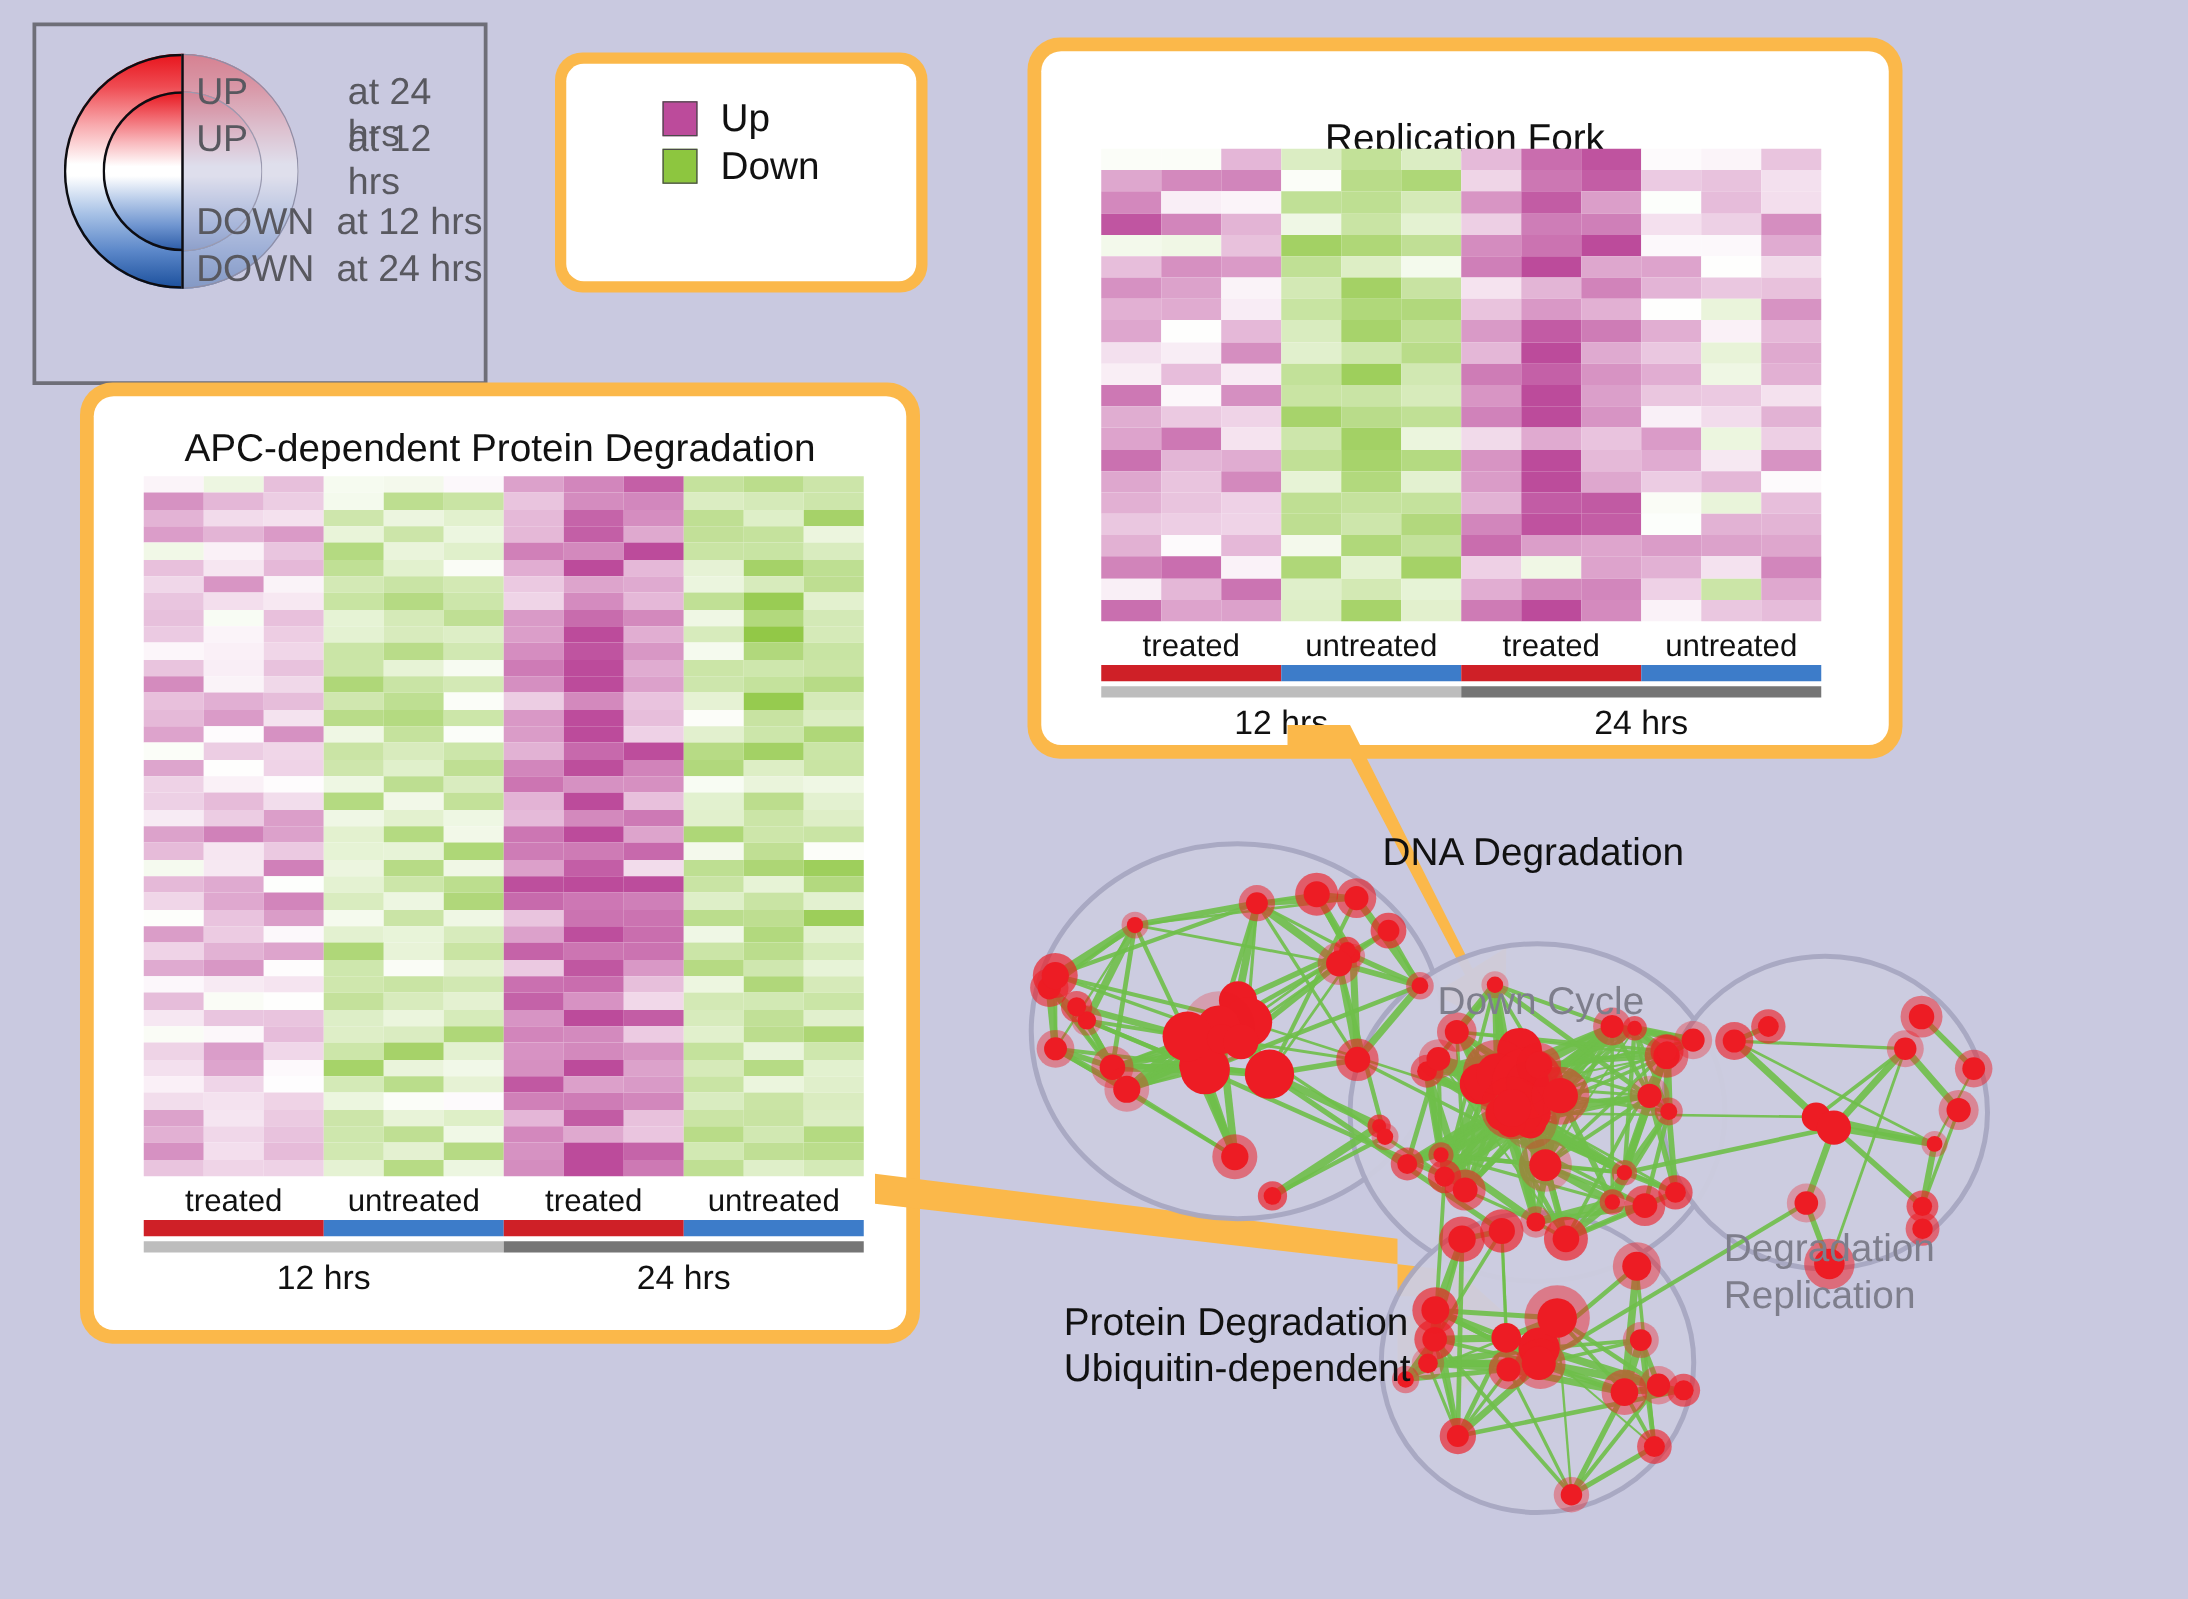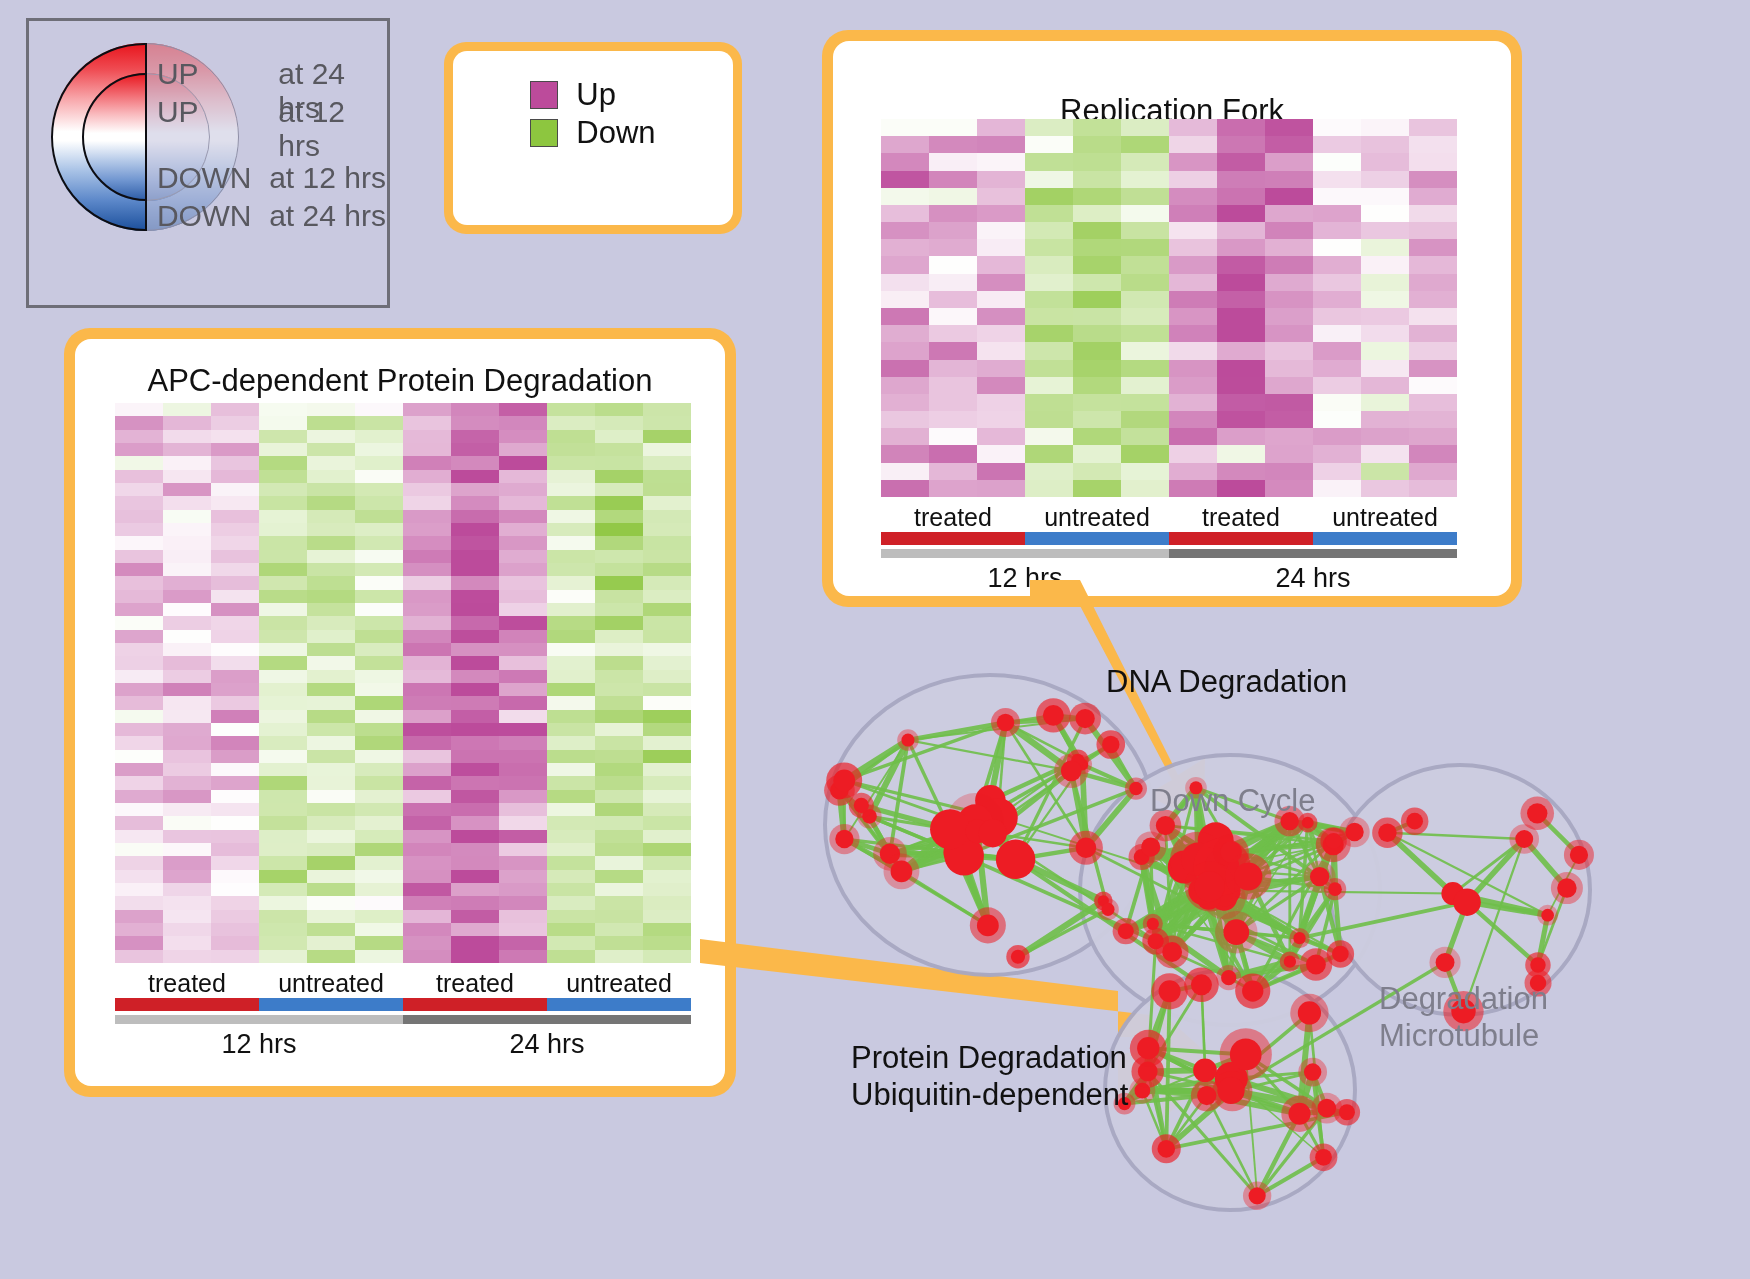--- a/index.html
+++ b/index.html
@@ -95,21 +95,21 @@
 
   
   .panel{background:#fbb84a;border-radius:26px;padding:11px;box-sizing:border-box;}
   .panel .card{background:#fff;width:100%;height:100%;border-radius:16px;
     box-sizing:border-box;position:relative;}
   .panel-title{position:absolute;left:0;width:100%;text-align:center;
     font-size:31px;color:#111;}
 
   #panel-replication{left:822px;top:30px;width:700px;height:577px;}
   #panel-replication .panel-title{top:52px;}
-  #panel-apc{left:64px;top:328px;width:672px;height:769px;}
+  #panel-apc{left:64px;top:306px;width:672px;height:769px;}
   #panel-apc .panel-title{top:24px;}
 
   
   .heatmap{position:absolute;display:grid;}
   .heatmap div{width:100%;height:100%;}
 
   
   .ann{position:absolute;}
   .ann-labels{display:flex;}
   .ann-labels span{text-align:center;font-size:25px;color:#111;}
@@ -1597,18 +1597,18 @@
       <circle cx="401.4626887676933" cy="384.80009964982344" r="10.4994034429078" fill="#ed1c24"></circle>
       <circle cx="546.8906905240284" cy="512.2607677875495" r="13.213156833768895" fill="#ed1c24" opacity="0.6164165200509208"></circle>
       <circle cx="546.8906905240284" cy="512.2607677875495" r="8.007973838647816" fill="#ed1c24"></circle>
     </g>
 </svg>
 
 <div class="cluster-label" id="label-dna">DNA Degradation</div>
 <div class="cluster-label" id="label-cellcycle">Down Cycle</div>
 <div class="cluster-label" id="label-micro">
   <div>Degradation</div>
-  <div>Microtubule</div>
+  <div>Replication</div>
 </div>
 <div class="cluster-label" id="label-ubiq">
   <div>Protein Degradation</div>
   <div>Ubiquitin-dependent</div>
 </div>
 
 </body></html>

